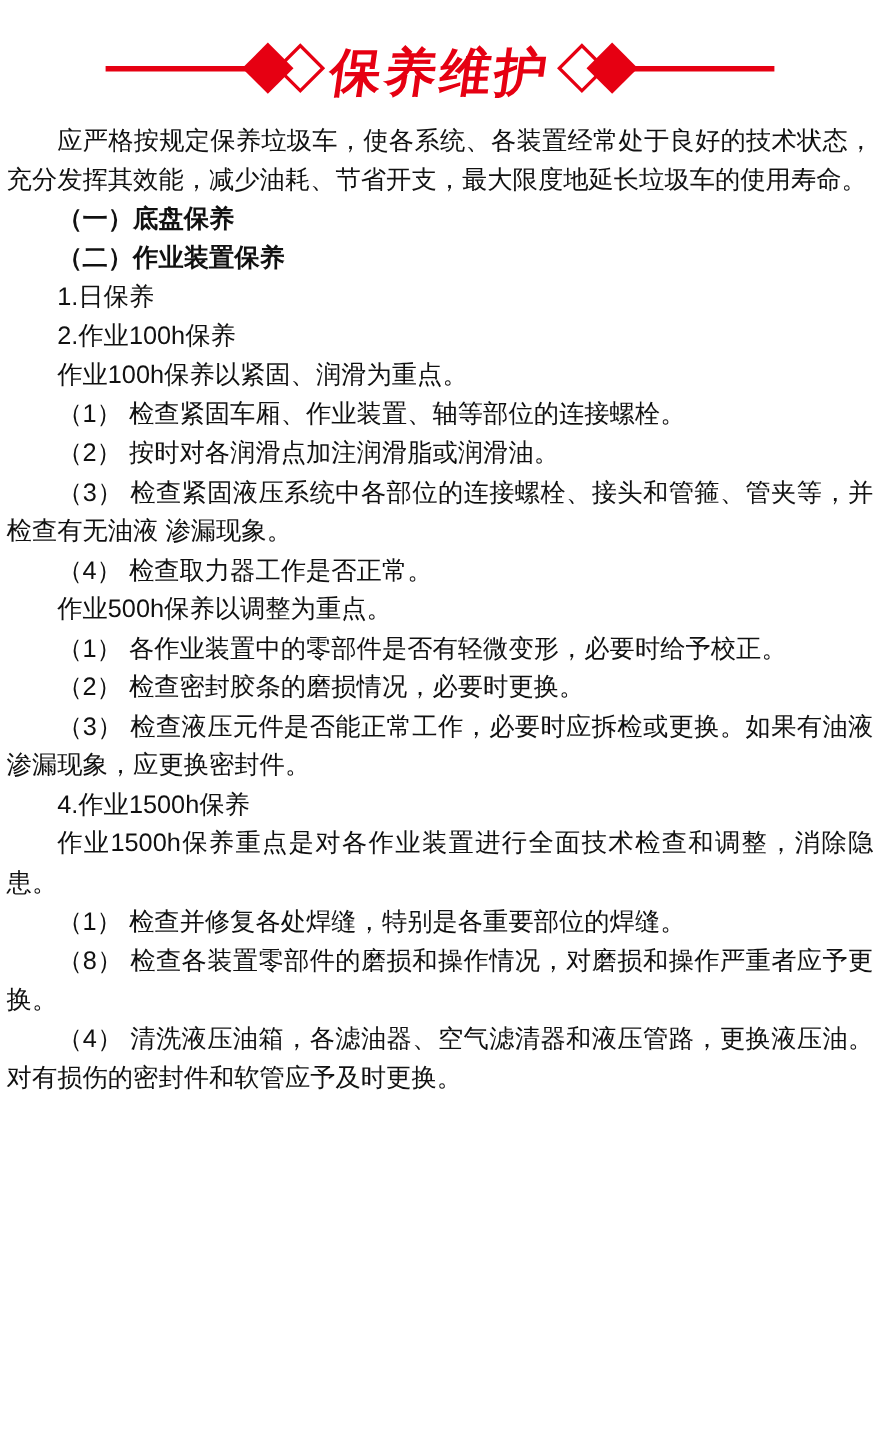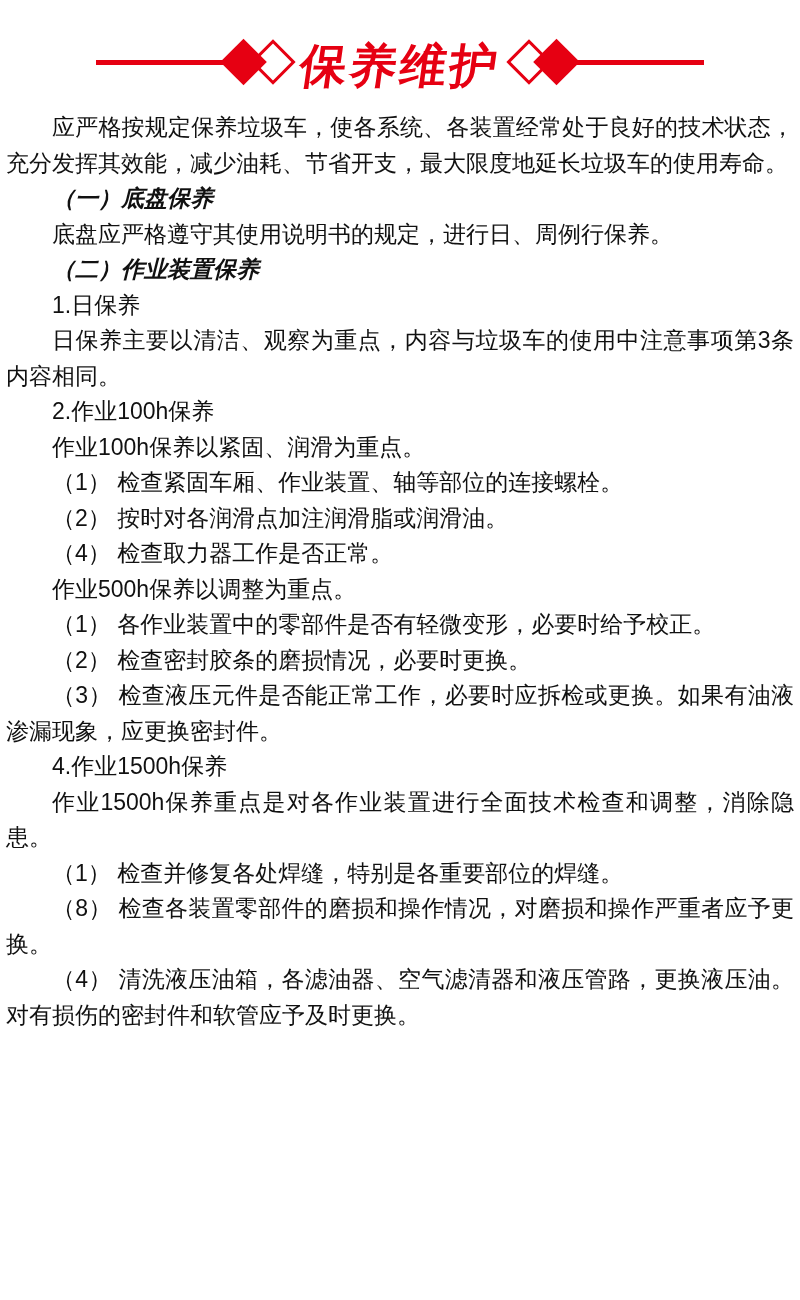--- a/index.html
+++ b/index.html
@@ -73,21 +73,20 @@
     line-height: 35.5px;
     color: var(--ink);
     text-align: justify;
   }
   .para {
     margin: 0;
     text-indent: 2em;
   }
   .para.heading {
     font-weight: bold;
-    font-style: italic;
   }
 </style>
 </head>
 <body>
 
 <div class="page">
 
   <div class="title-row">
     <span class="rule"></span>
     <span class="dia-group left">
@@ -98,28 +97,27 @@
     <span class="dia-group right">
       <span class="dia outline"></span>
       <span class="dia solid"></span>
     </span>
     <span class="rule"></span>
   </div>
 
   <div class="content">
       <div class="para body">应严格按规定保养垃圾车，使各系统、各装置经常处于良好的技术状态，充分发挥其效能，减少油耗、节省开支，最大限度地延长垃圾车的使用寿命。</div>
       <div class="para heading">（一）底盘保养</div>
-      <div class="para body">底盘应严格遵守其使用说明书的规定，进行日、周例行保养。</div>
       <div class="para heading">（二）作业装置保养</div>
       <div class="para body">1.日保养</div>
-      <div class="para body">日保养主要以清洁、观察为重点，内容与垃圾车的使用中注意事项第3条内容相同。</div>
       <div class="para body">2.作业100h保养</div>
       <div class="para body">作业100h保养以紧固、润滑为重点。</div>
       <div class="para body">（1） 检查紧固车厢、作业装置、轴等部位的连接螺栓。</div>
       <div class="para body">（2） 按时对各润滑点加注润滑脂或润滑油。</div>
+      <div class="para body">（3） 检查紧固液压系统中各部位的连接螺栓、接头和管箍、管夹等，并检查有无油液 渗漏现象。</div>
       <div class="para body">（4） 检查取力器工作是否正常。</div>
       <div class="para body">作业500h保养以调整为重点。</div>
       <div class="para body">（1） 各作业装置中的零部件是否有轻微变形，必要时给予校正。</div>
       <div class="para body">（2） 检查密封胶条的磨损情况，必要时更换。</div>
       <div class="para body">（3） 检查液压元件是否能正常工作，必要时应拆检或更换。如果有油液渗漏现象，应更换密封件。</div>
       <div class="para body">4.作业1500h保养</div>
       <div class="para body">作业1500h保养重点是对各作业装置进行全面技术检查和调整，消除隐患。</div>
       <div class="para body">（1） 检查并修复各处焊缝，特别是各重要部位的焊缝。</div>
       <div class="para body">（8） 检查各装置零部件的磨损和操作情况，对磨损和操作严重者应予更换。</div>
       <div class="para body">（4） 清洗液压油箱，各滤油器、空气滤清器和液压管路，更换液压油。对有损伤的密封件和软管应予及时更换。</div>

